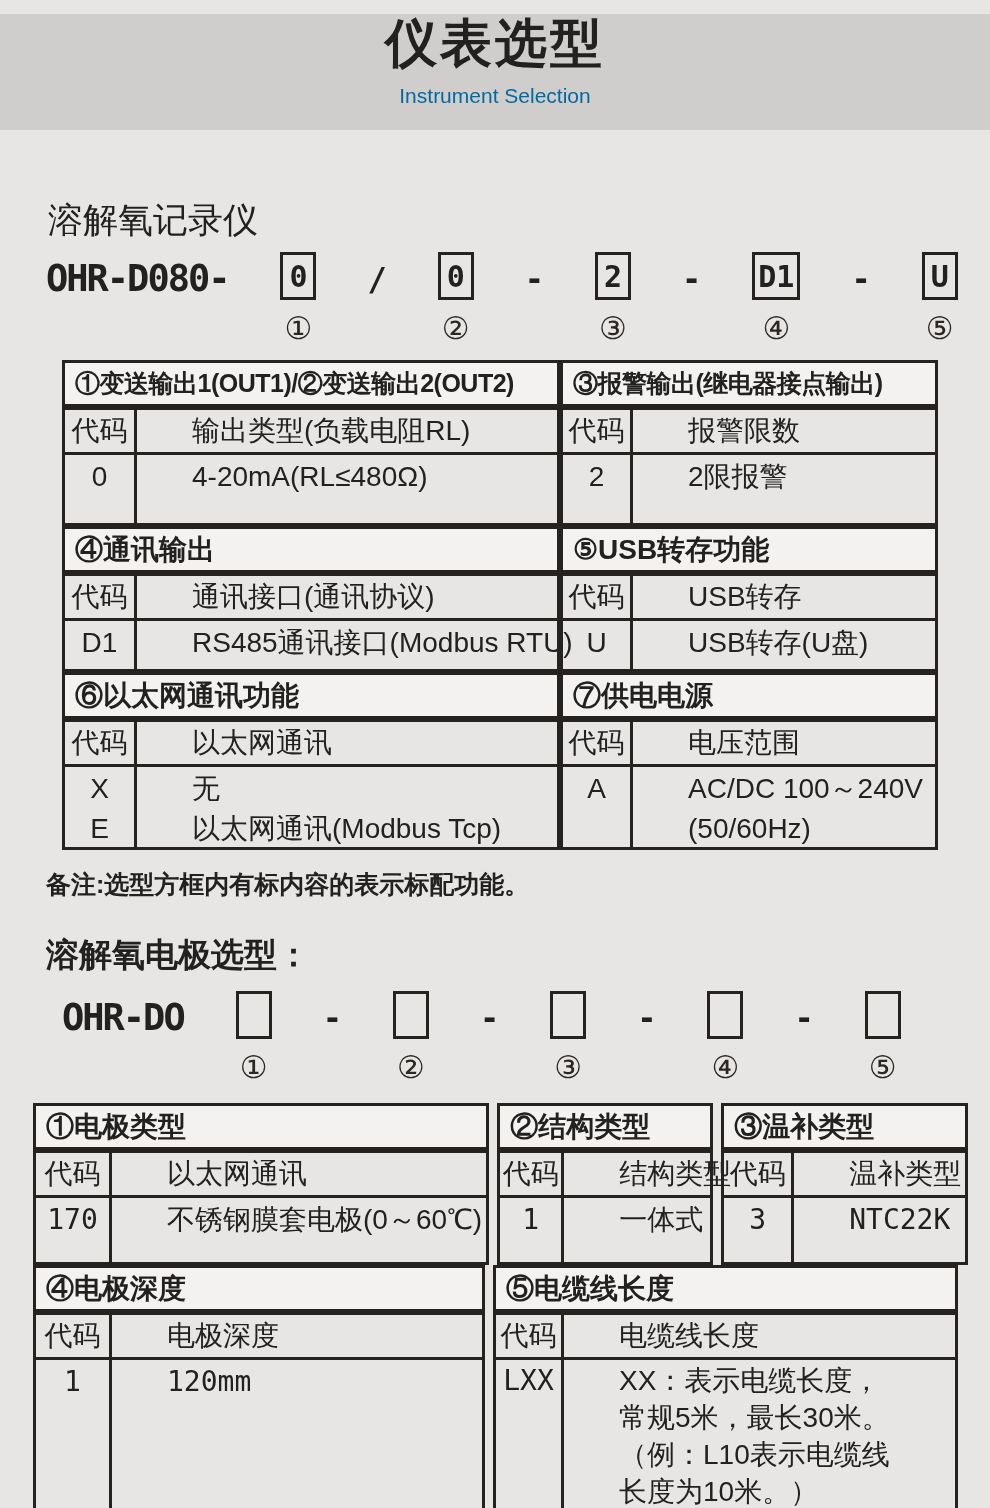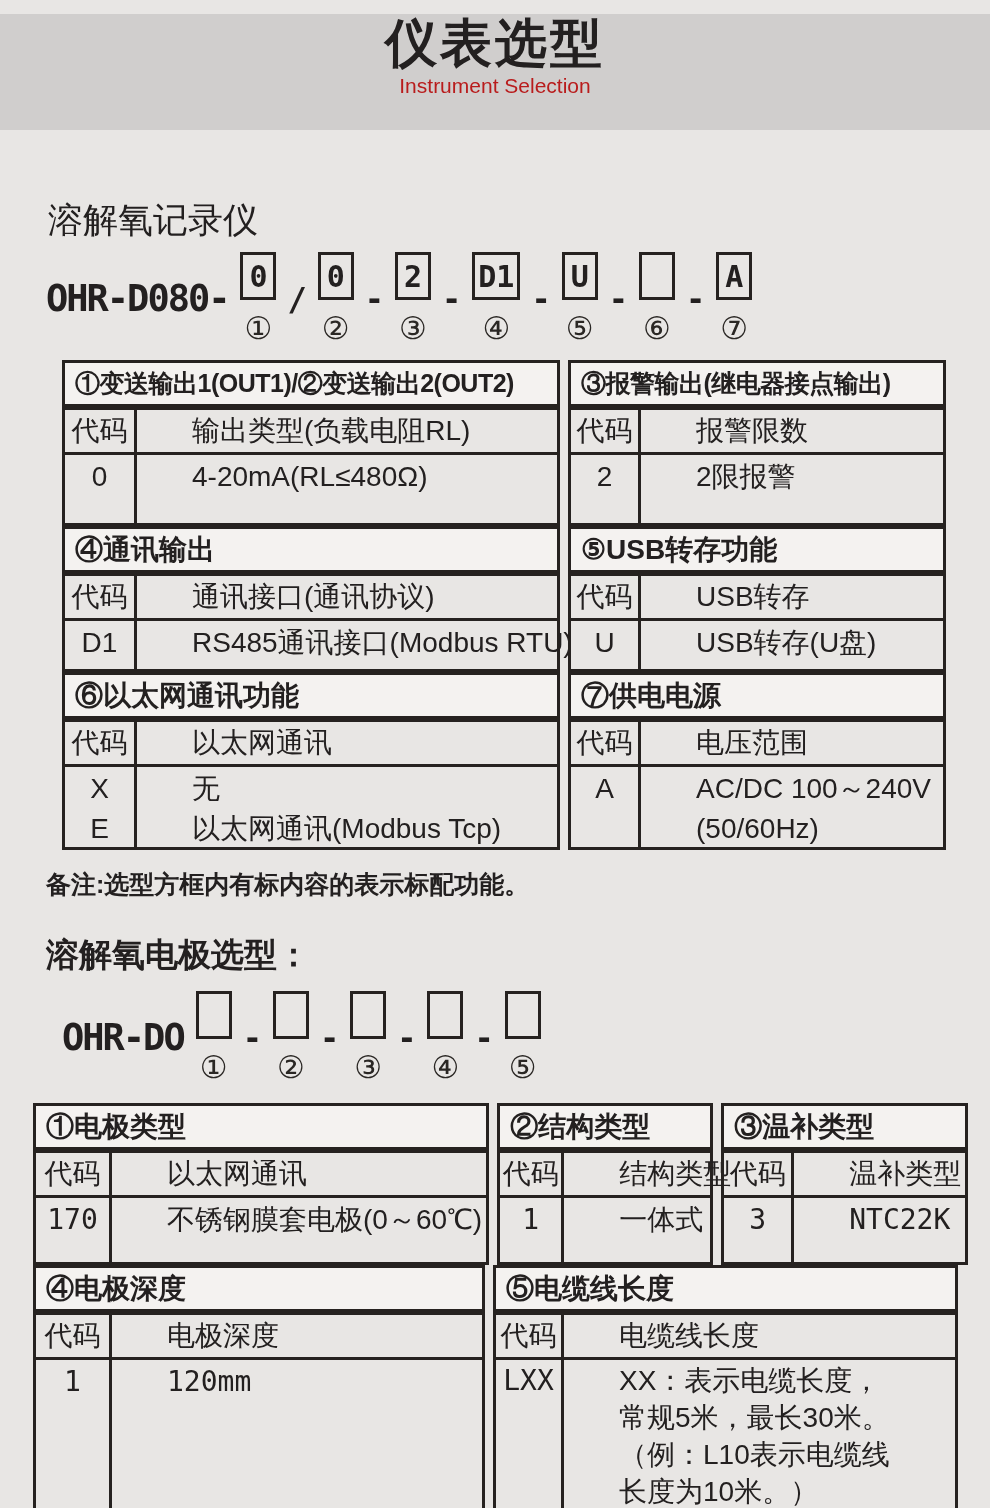--- a/index.html
+++ b/index.html
@@ -17,43 +17,43 @@
     color:var(--text);
     font-family:"Liberation Sans",sans-serif;
     overflow:hidden;
   }
   
   .banner{
     margin-top:14px;height:116px;background:var(--banner);
     display:flex;flex-direction:column;align-items:center;
   }
   .banner-title{font-size:52px;font-weight:600;letter-spacing:3px;line-height:58px;}
-  .banner-sub{font-size:21px;color:#b91c1c;margin-top:2px;}
+  .banner-sub{font-size:21px;color:#0369a1;margin-top:12px;}
 
   
   .recorder-title{margin:70px 0 0 48px;font-size:35px;font-weight:500;line-height:40px;}
-  .model-row{display:flex;align-items:center;margin:12px 0 0 46px;}
+  .model-row{display:flex;align-items:flex-start;margin:12px 0 0 46px;gap:40px;}
   .prefix{
     font-family:"DejaVu Sans Mono",monospace;font-weight:700;font-size:37px;
     line-height:54px;letter-spacing:-2px;margin-right:12px;white-space:nowrap;
   }
   .seg{display:flex;flex-direction:column;align-items:center;}
   .box{
     min-width:36px;height:48px;border:3px solid var(--line);
     display:flex;align-items:center;justify-content:center;
     font-family:"DejaVu Sans Mono",monospace;font-size:30px;font-weight:700;padding:0 3px;
   }
   .circ{font-size:31px;margin-top:12px;color:#2a2724;line-height:34px;}
   .sep{
     line-height:54px;font-size:32px;font-weight:700;margin:0 11px;
     font-family:"DejaVu Sans Mono",monospace;
   }
 
   
-  .main-table{display:flex;gap:8px;margin:14px 0 0 62px;}
+  .main-table{display:flex;margin:14px 0 0 62px;}
   .half-left{width:498px;}
   .half-right{width:378px;}
   .bottom-table{margin:18px 0 0 33px;width:925px;}
   .band{display:flex;gap:8px;}
   .b1{width:516px;} .b2{width:216px;} .b3{width:249px;}
   .b4{width:452px;} .b5{width:465px;}
 
   .sec-header{
     border:3px solid var(--line);background:var(--band);
     height:47px;display:flex;align-items:center;padding:0 10px;

